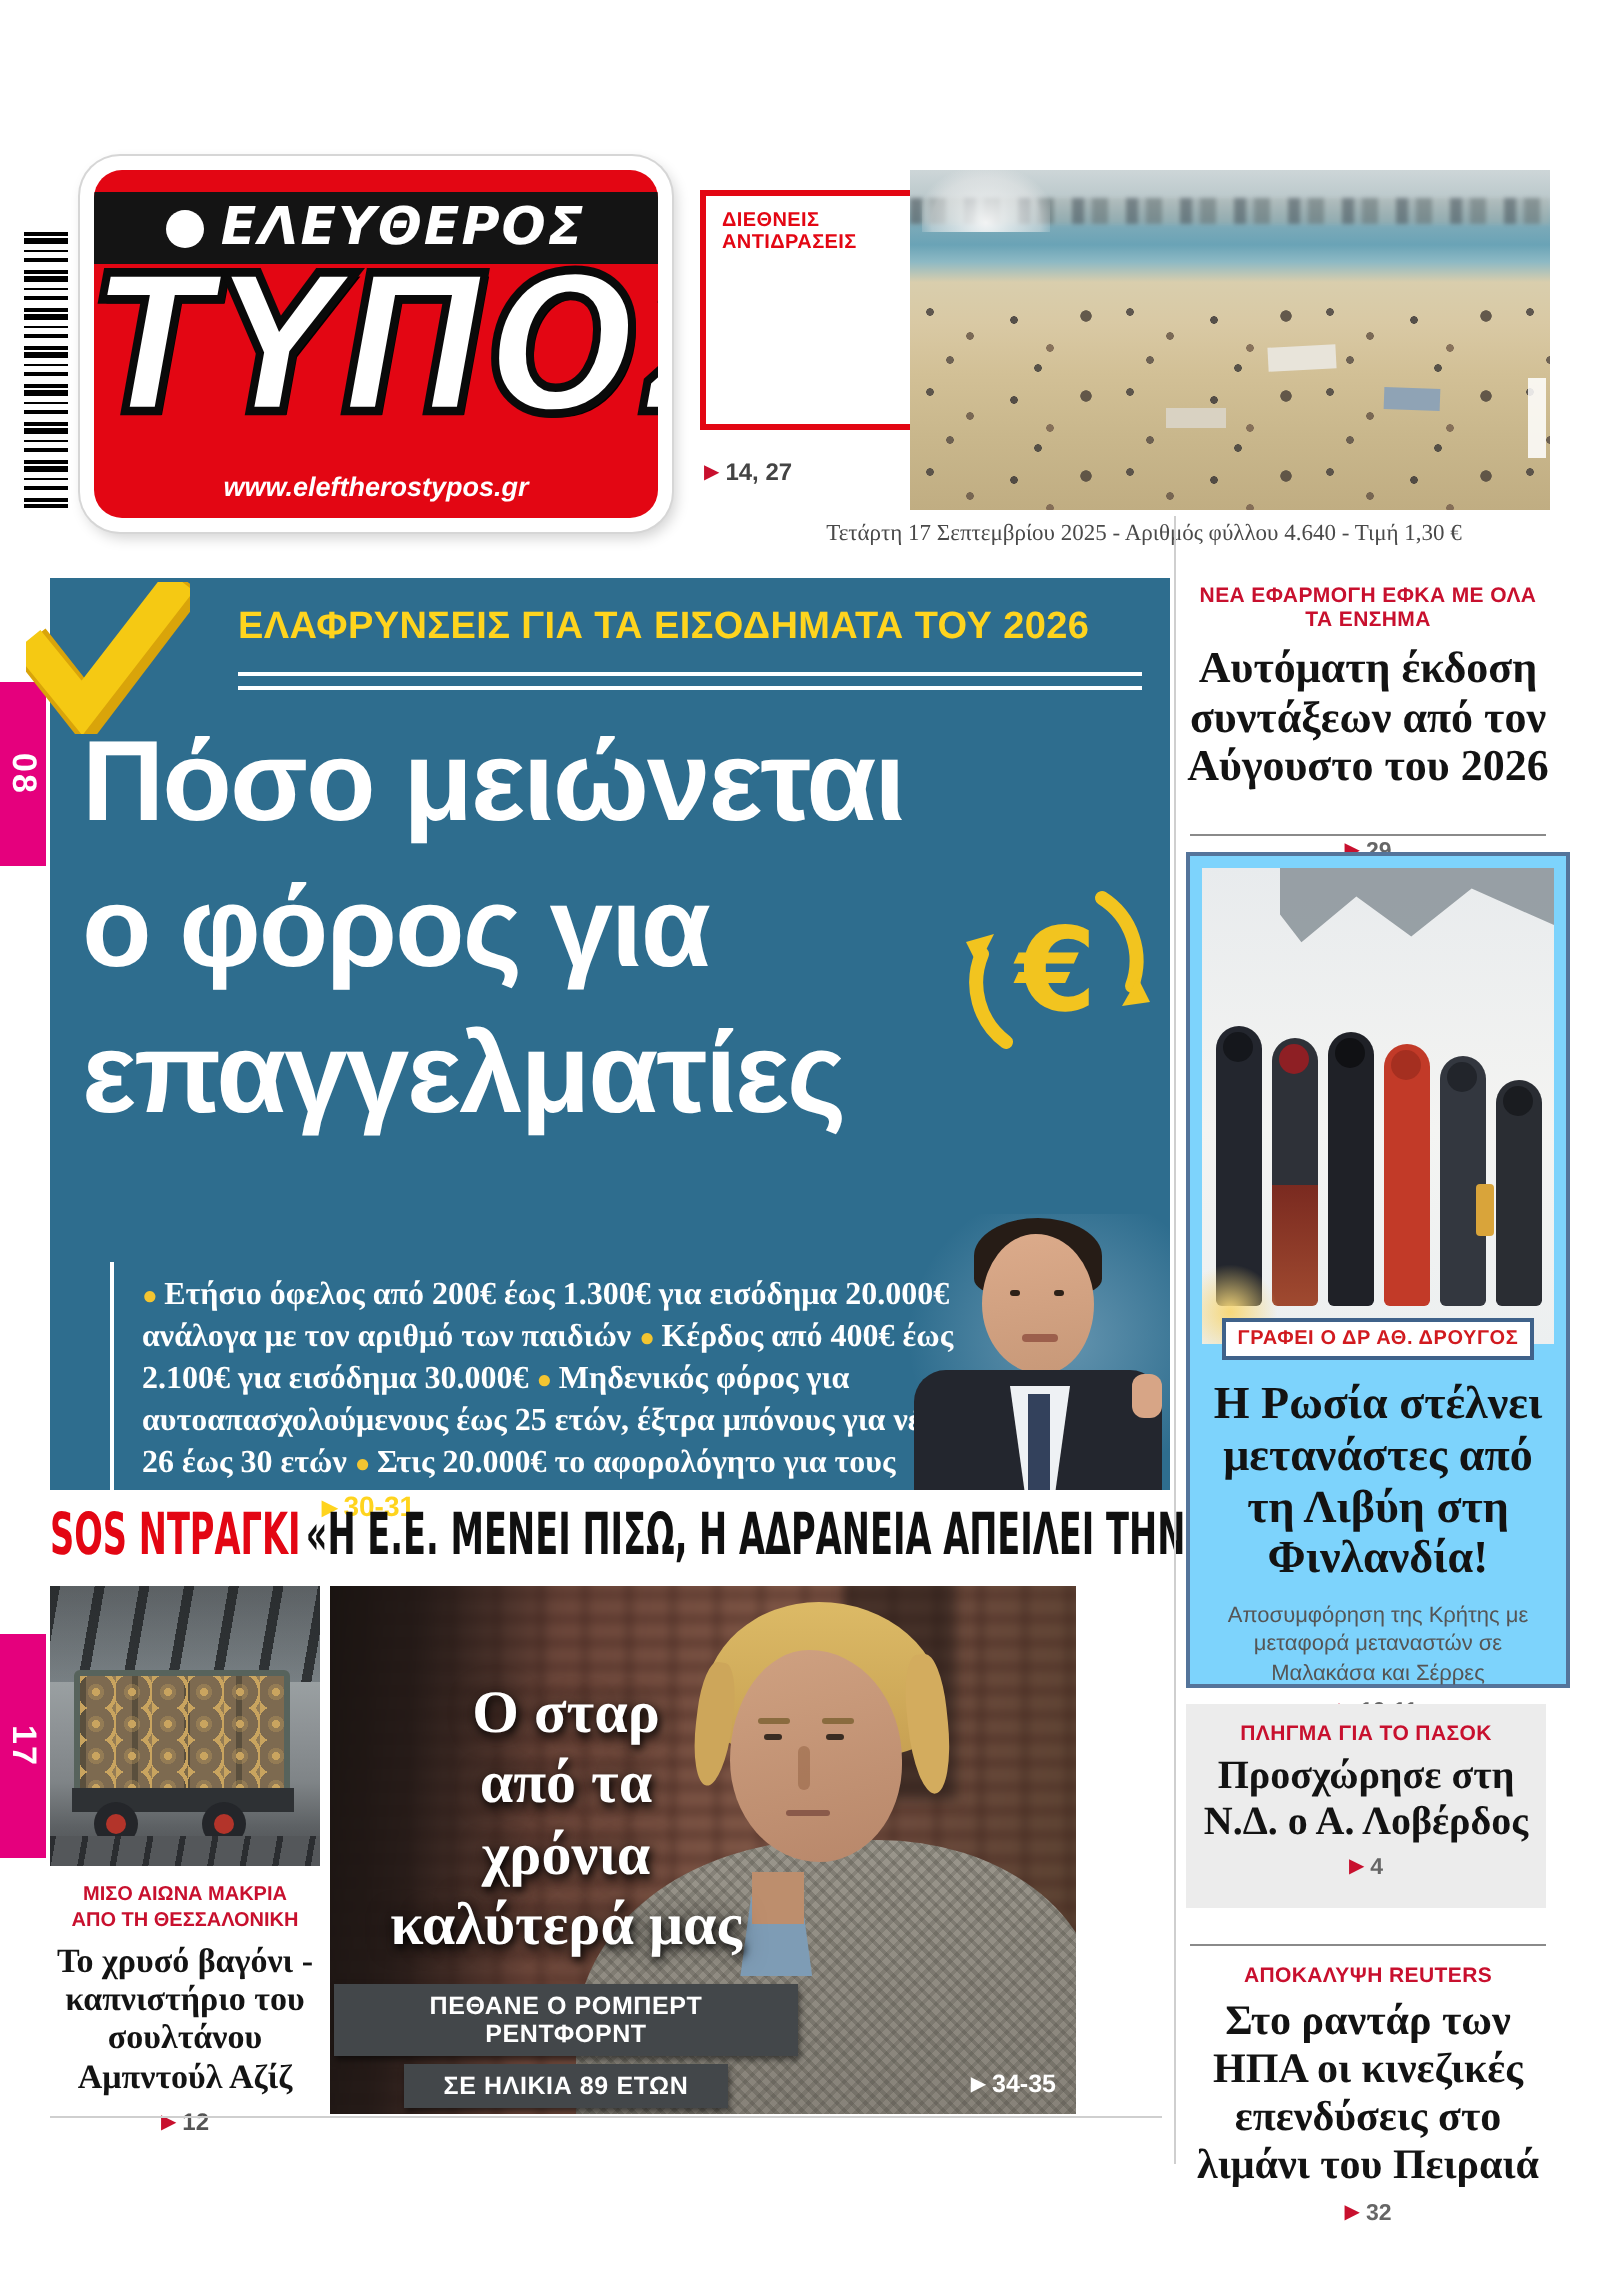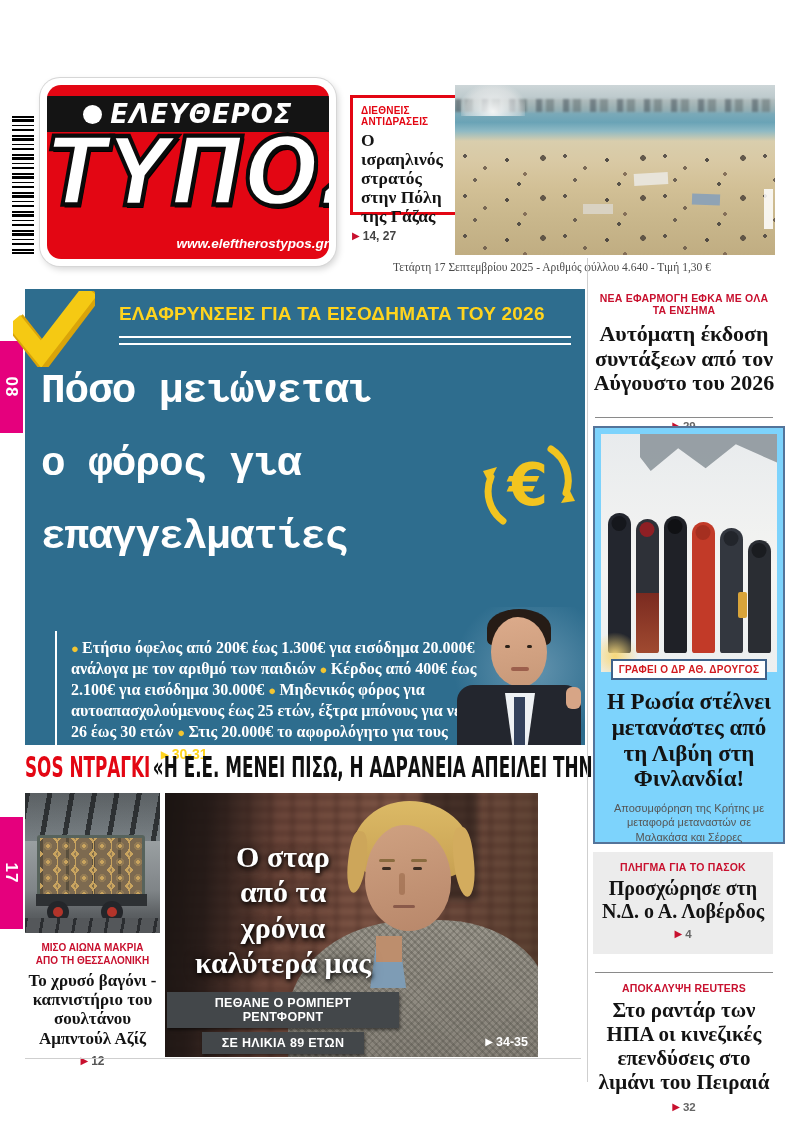--- a/index.html
+++ b/index.html
@@ -19,21 +19,21 @@
   .mast-card{left:40px;top:78px;width:296px;height:188px;background:#fff;border-radius:20px;
     box-shadow:0 0 0 1px #d6d6d6,2px 3px 7px rgba(0,0,0,.18);}
   .mast-red{position:absolute;left:7px;top:7px;right:7px;bottom:7px;background:#e30613;border-radius:14px;overflow:hidden;}
   .mast-band{position:absolute;left:0;right:0;top:11px;height:36px;background:#141414;
     display:flex;align-items:center;justify-content:center;gap:8px;}
   .ball{width:19px;height:19px;border-radius:50%;background:#fff;}
   .brand-top{color:#fff;font-weight:bold;font-style:italic;font-size:26px;letter-spacing:1px;font-family:"DejaVu Sans",sans-serif;}
   .brand-main{position:absolute;left:0;right:0;top:42px;text-align:center;color:#fff;
     font-family:"DejaVu Sans",sans-serif;font-weight:bold;font-style:italic;font-size:88px;line-height:1.05;
     -webkit-text-stroke:4px #0a0a0a;text-shadow:2px 2px 0 #000;transform:scaleY(1.08);}
-  .mast-url{position:absolute;left:0;right:0;bottom:8px;text-align:right;color:#fff;
+  .mast-url{position:absolute;left:0;right:0;bottom:8px;text-align:center;color:#fff;
     font-weight:bold;font-style:italic;font-size:13.5px;}
 
   
   .ptab{left:0;background:#e5007d;width:23px;display:flex;align-items:center;justify-content:center;}
   .ptab span{transform:rotate(90deg);color:#fff;font-weight:bold;font-size:17px;letter-spacing:1px;}
   .ptab1{top:341px;height:92px;}
   .ptab2{top:817px;height:112px;}
 
   
   .teaser-box{left:350px;top:95px;width:108px;height:120px;border:3px solid #e30613;background:#fff;
@@ -59,31 +59,31 @@
       radial-gradient(circle 2px at 20px 30px,#5d5248 90%,transparent),
       radial-gradient(circle 2px at 64px 34px,#43403c 90%,transparent);
     background-size:100px 40px;}
   .tent{position:absolute;}
   .tent1{left:56%;top:52%;width:34px;height:12px;background:#e8e4da;transform:rotate(-3deg);}
   .tent2{left:74%;top:64%;width:28px;height:11px;background:#8fa3b5;transform:rotate(2deg);}
   .tent3{left:40%;top:70%;width:30px;height:10px;background:#d9d2c2;}
   .credit-strip{position:absolute;right:2px;bottom:26px;width:9px;height:40px;background:rgba(255,255,255,.85);}
 
   
-  .dateline{left:332px;top:261px;width:440px;text-align:center;
+  .dateline{left:352px;top:261px;width:440px;text-align:center;
     font-family:"Liberation Serif",serif;font-size:11.5px;color:#4a4a4a;}
 
   
   .lead{left:25px;top:289px;width:560px;height:456px;background:#2e6d8e;overflow:visible;}
   .check-icon{position:absolute;left:-12px;top:2px;width:82px;height:76px;}
   .lead-banner{position:absolute;left:94px;top:14px;color:#ffd41e;font-weight:bold;font-size:19px;letter-spacing:.2px;}
   .lead-rule{position:absolute;left:94px;right:14px;top:47px;height:5px;
     border-top:2px solid #fff;border-bottom:2px solid #fff;}
-  .lead-headline{position:absolute;left:16px;top:66px;color:#fff;font-family:Liberation Mono, monospace;
-    font-weight:bold;font-size:41px;line-height:73px;letter-spacing:-1px;}
+  .lead-headline{position:absolute;left:16px;top:66px;color:#fff;font-family:Liberation Sans, sans-serif;
+    font-weight:bold;font-size:57px;line-height:73px;letter-spacing:-1px;}
   .euro-icon{position:absolute;right:10px;top:148px;width:94px;height:96px;}
   .lead-bullets{position:absolute;left:30px;top:342px;width:432px;
     border-left:2px solid #fff;border-bottom:2px solid #fff;padding:6px 0 12px 14px;}
   .lead-bullets p{margin:0;color:#fff;font-family:"Liberation Serif",serif;font-weight:bold;
     font-size:16px;line-height:1.32;}
   .bdot{color:#f3c531;font-size:13px;}
   .lead-pages{color:#ffd41e;font-weight:bold;font-family:"Liberation Sans",sans-serif;font-size:14px;}
   .lead-pages .arrow{color:#ffd41e;}
 
   
@@ -246,21 +246,20 @@
 
   <div class="abs ptab ptab1">
     <span>08</span>
   </div>
   <div class="abs ptab ptab2">
     <span>17</span>
   </div>
 
   <div class="abs teaser-box">
     <div class="teaser-kicker">ΔΙΕΘΝΕΙΣ ΑΝΤΙΔΡΑΣΕΙΣ</div>
-    <div class="teaser-headline serif">Ο ισραηλινός στρατός στην Πόλη της Γάζας</div>
   </div>
   <div class="abs teaser-pages">
     <span class="arrow">▶</span><span>14, 27</span>
   </div>
 
   <div class="abs gaza">
     <div class="gaza-skyline"></div>
     <div class="gaza-smoke"></div>
     <div class="gaza-crowd"></div>
     <div class="tent tent1"></div>

